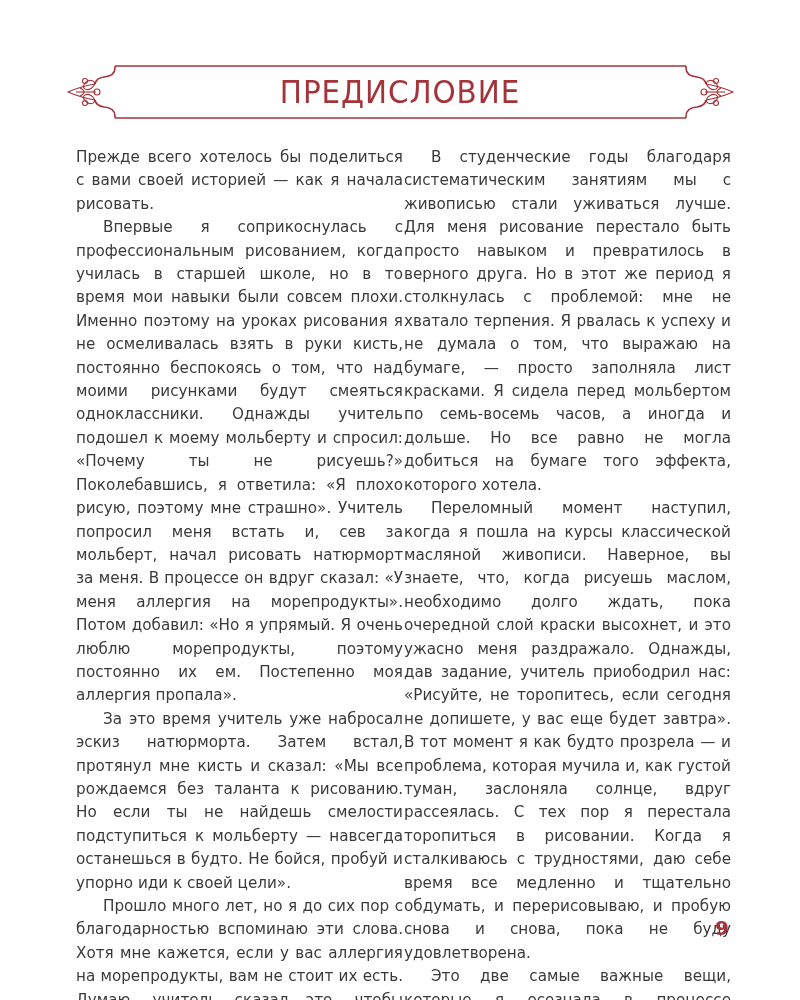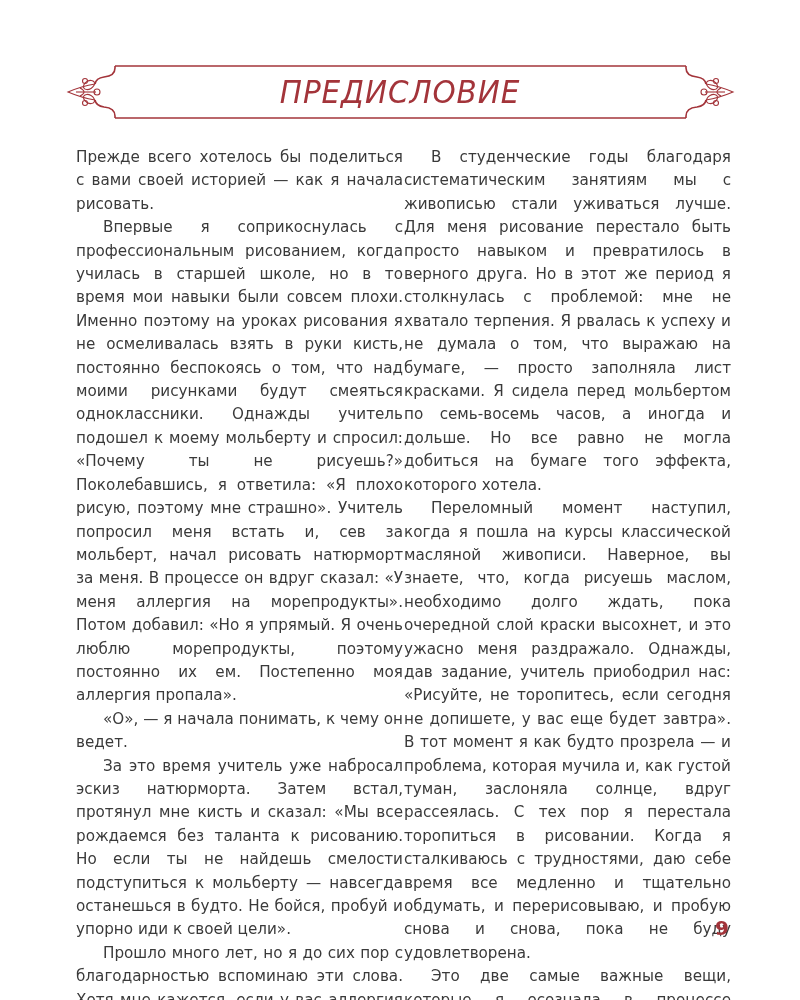--- a/index.html
+++ b/index.html
@@ -1,17 +1,17 @@
 <!DOCTYPE html>
 <html><head>
 <meta charset="utf-8">
 <style>
   html, body { margin:0; padding:0; background:#ffffff; }
   body { width:800px; height:1000px; position:relative; overflow:hidden; font-family:"DejaVu Sans", sans-serif; color:#3a3a3a; }
-  .header { position:absolute; left:0; top:0; width:660px; height:140px;font-style:italic; }
+  .header { position:absolute; left:0; top:0; width:660px; height:140px; }
   .header svg { position:absolute; left:0; top:0; }
   .title { position:absolute; left:0; width:800px; top:70px; text-align:center; font-family:"DejaVu Sans", sans-serif; font-size:32px; letter-spacing:1px; color:#a3343a; font-weight:normal; line-height:44px; transform:scaleX(0.92); }
   .col { position:absolute; top:146px; width:327px; font-size:15.2px; line-height:23.4px; text-align:justify; hyphens:manual; }
   .col.left { left:76px; }
   .col.right { left:404px; }
   .col p { margin:0; text-indent:0; }
   .col p.ind { text-indent:27px; }
   .col p.last { text-align-last:left; }
   .pagenum { position:absolute; left:715px; top:916px; font-size:20px; color:#a3343a; font-weight:bold; }
 </style>
@@ -51,21 +51,20 @@
       <circle cx="704" cy="92" r="3"></circle>
       <path d="M721 88 Q713 92 721 96"></path>
     </g>
   </svg>
   <div class="title">ПРЕДИСЛОВИЕ</div>
 </div>
 
 <div class="col left">
   <p>Прежде всего хотелось бы поделиться с вами своей историей — как я начала рисовать.</p>
   <p class="ind">Впервые я соприкоснулась с профессиональным рисованием, когда училась в старшей школе, но в то время мои навыки были совсем плохи. Именно поэтому на уроках рисования я не осмеливалась взять в руки кисть, постоянно беспокоясь о том, что над моими рисунками будут смеяться одноклассники. Однажды учитель подошел к моему мольберту и спросил: «Почему ты не рисуешь?» Поколебавшись, я ответила: «Я плохо рисую, поэтому мне страшно». Учитель попросил меня встать и, сев за мольберт, начал рисовать натюрморт за меня. В процессе он вдруг сказал: «У меня аллергия на морепродукты». Потом добавил: «Но я упрямый. Я очень люблю морепродукты, поэтому постоянно их ем. Постепенно моя аллергия пропала».</p>
-  <p class="ind">«О», — я начала понимать, к чему он ведет.</p>
   <p class="ind">За это время учитель уже набросал эскиз натюрморта. Затем встал, протянул мне кисть и сказал: «Мы все рождаемся без таланта к рисованию. Но если ты не найдешь смелости подступиться к мольберту — навсегда останешься в будто. Не бойся, пробуй и упорно иди к своей цели».</p>
   <p class="ind last">Прошло много лет, но я до сих пор с благодарностью вспоминаю эти слова. Хотя мне кажется, если у вас аллергия на морепродукты, вам не стоит их есть. Думаю, учитель сказал это, чтобы замотивировать меня.</p>
 </div>
 
 <div class="col right">
   <p class="ind">В студенческие годы благодаря систематическим занятиям мы с живописью стали уживаться лучше. Для меня рисование перестало быть просто навыком и превратилось в верного друга. Но в этот же период я столкнулась с проблемой: мне не хватало терпения. Я рвалась к успеху и не думала о том, что выражаю на бумаге, — просто заполняла лист красками. Я сидела перед мольбертом по семь-восемь часов, а иногда и дольше. Но все равно не могла добиться на бумаге того эффекта, которого хотела.</p>
   <p class="ind">Переломный момент наступил, когда я пошла на курсы классической масляной живописи. Наверное, вы знаете, что, когда рисуешь маслом, необходимо долго ждать, пока очередной слой краски высохнет, и это ужасно меня раздражало. Однажды, дав задание, учитель приободрил нас: «Рисуйте, не торопитесь, если сегодня не допишете, у вас еще будет завтра». В тот момент я как будто прозрела — и проблема, которая мучила и, как густой туман, заслоняла солнце, вдруг рассеялась. С тех пор я перестала торопиться в рисовании. Когда я сталкиваюсь с трудностями, даю себе время все медленно и тщательно обдумать, и перерисовываю, и пробую снова и снова, пока не буду удовлетворена.</p>
   <p class="ind last">Это две самые важные вещи, которые я осознала в процессе обучения живописи. И я очень благодарна урокам от двух моих учителей. Один научил меня упорству, а второй — терпению. Если бы не они, возможно, я бы никогда не продолжила рисовать, не говоря уже о том, чтобы выпустить эту книгу.</p>
 </div>
 

